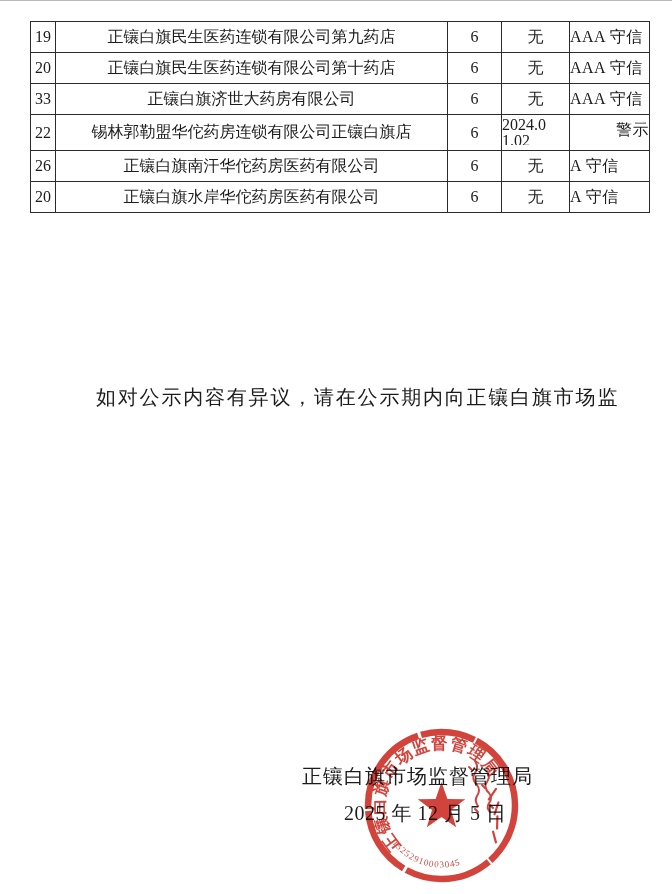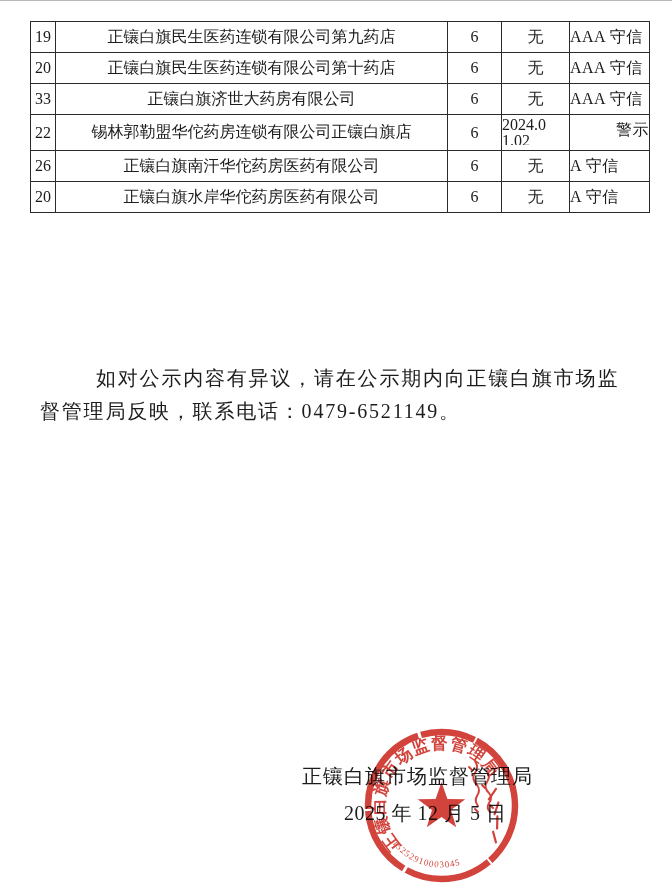--- a/index.html
+++ b/index.html
@@ -17,21 +17,21 @@
   td.c-name{width:391px;text-align:center;padding-left:8px;}
   td.c-count{width:53px;text-align:center;}
   td.c-viol{width:67px;text-align:center;}
   td.c-rating{width:79px;text-align:left;padding-left:11px;letter-spacing:.5px;}
   td.c-viol.date{vertical-align:top;text-align:left;}
   td.c-viol.date .clip{margin:2px 0 0 0;width:54px;max-height:28px;overflow:hidden;
        line-height:16px;word-break:break-all;}
   td.c-rating.top{vertical-align:top;padding-top:5px;text-align:right;}
 
   
-  .notice{position:absolute;left:40px;top:362px;width:592px;font-size:20px;
+  .notice{position:absolute;left:40px;top:381px;width:592px;font-size:20px;
        line-height:33px;letter-spacing:1.8px;}
   .notice .l1{text-indent:56px;}
 
   
   .sig-agency{position:absolute;left:302px;top:763px;font-size:20px;letter-spacing:1px;}
   .sig-date{position:absolute;left:344px;top:800px;font-size:20px;letter-spacing:.5px;}
 
   
   .seal{position:absolute;left:363px;top:727px;width:157px;height:157px;
        mix-blend-mode:multiply;opacity:.93;}
@@ -87,21 +87,20 @@
         <td class="c-name">正镶白旗水岸华佗药房医药有限公司</td>
         <td class="c-count">6</td>
         <td class="c-viol">无</td>
         <td class="c-rating">A 守信</td>
       </tr>
     </tbody>
   </table>
 
   <div class="notice">
     <div class="l1">如对公示内容有异议，请在公示期内向正镶白旗市场监</div>
-    <div class="l2">督管理局反映，联系电话：0479-6521149。</div>
   </div>
 
   <div class="sig-agency">正镶白旗市场监督管理局</div>
   <div class="sig-date">2025 年 12 月 5 日</div>
 
   <svg class="seal" viewBox="0 0 157 157">
     <defs>
       <path id="arcTop" d="M 38.2 118.8 A 57 57 0 1 1 135.3 83.5" fill="none"></path>
       <path id="arcBottom" d="M 24.8 109.5 A 62 62 0 0 0 132.2 109.5" fill="none"></path>
     </defs>

